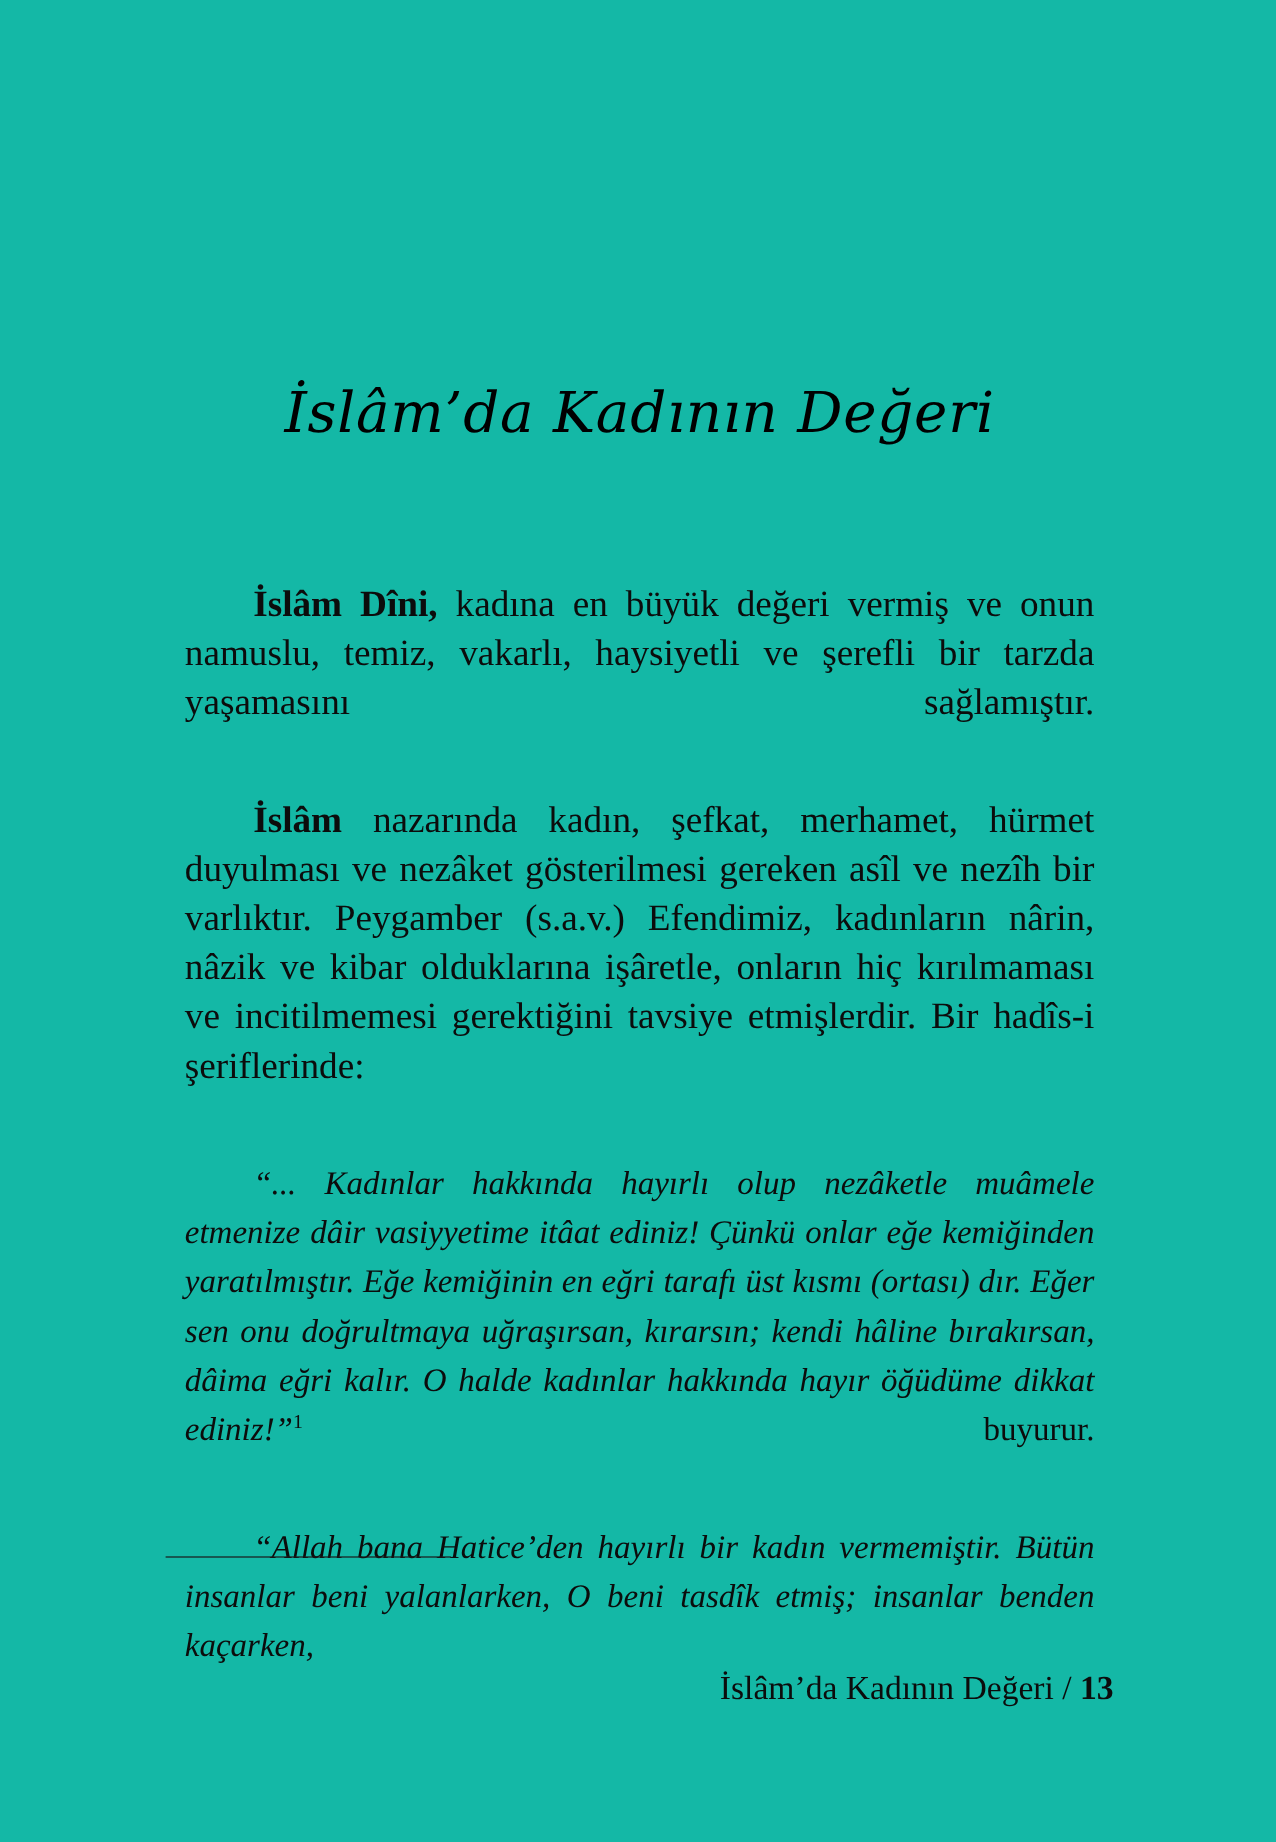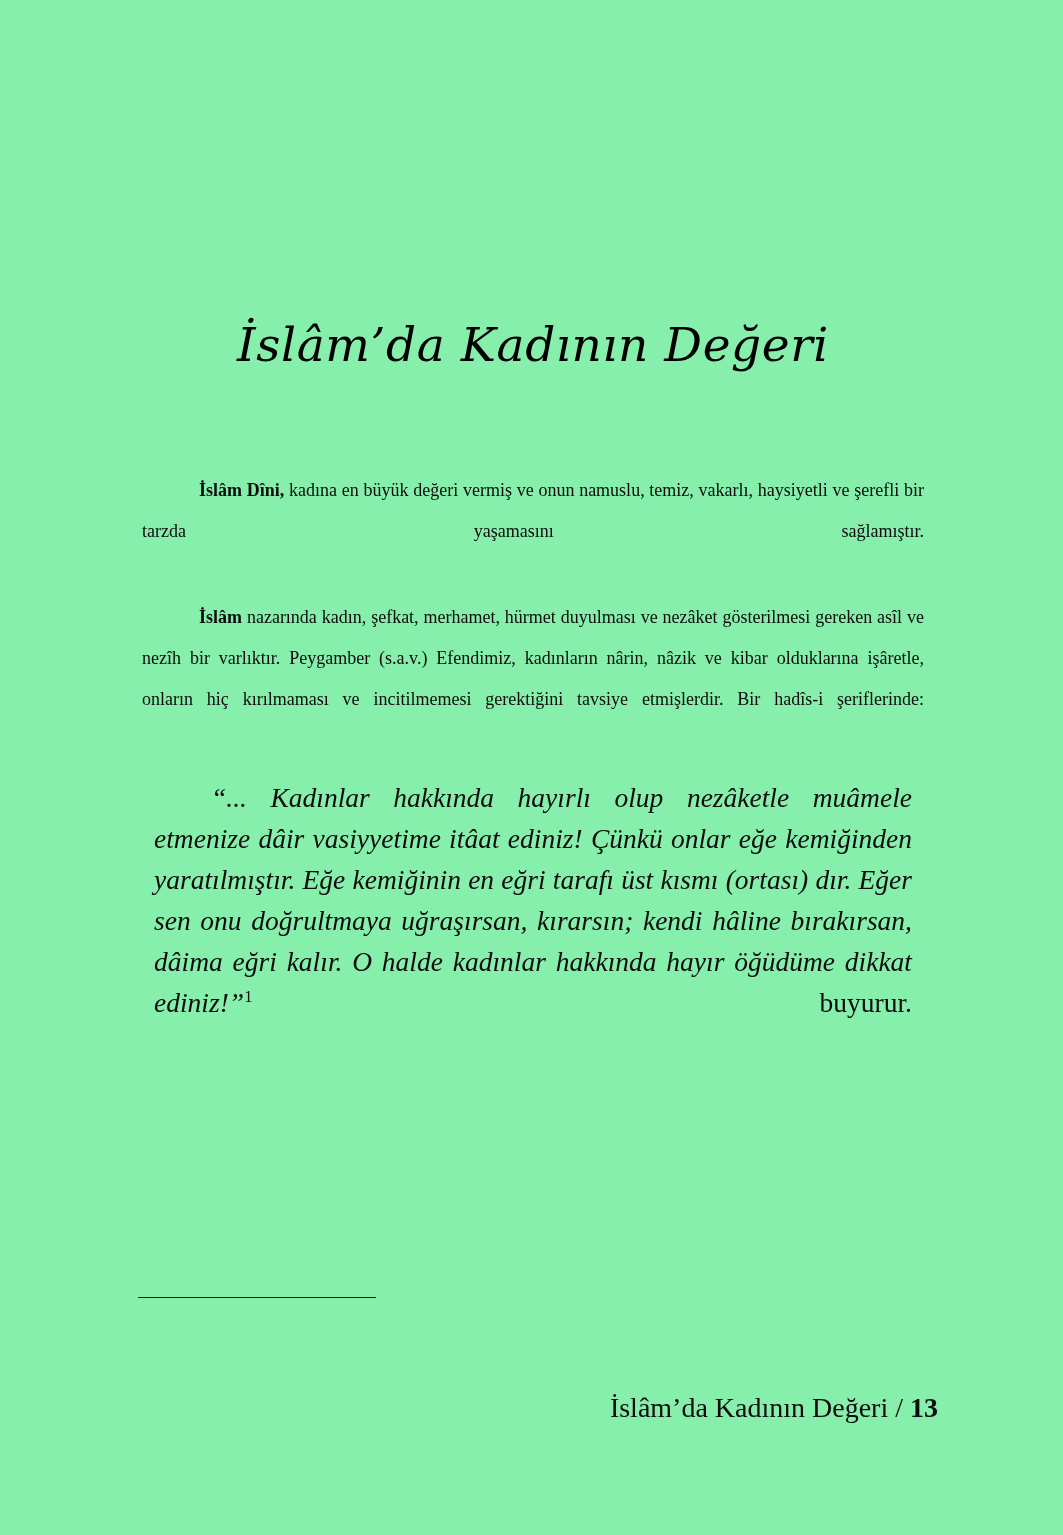--- a/index.html
+++ b/index.html
@@ -17,21 +17,21 @@
     color: #0c0c0c;
     -webkit-font-smoothing: antialiased;
   }
 
   .page {
     position: absolute;
     left: 0;
     top: 0;
     width: 1063px;
     height: 1535px;
-    background: #86efac;
+    background: #14b8a6;
   }
 
   
   .chapter-title {
     position: absolute;
     left: 138px;
     top: 286px;
     width: 790px;
     text-align: center;
     font-family: "DejaVu Serif", "Liberation Serif", serif;
@@ -46,24 +46,24 @@
 
   
   .text-column {
     position: absolute;
     left: 138px;
     top: 466px;
     width: 790px;
   }
 
   p.para {
-    margin: 4px;
+    margin: 16px;
     text-align: justify;
     text-justify: inter-word;
-    font-size: 18px;
+    font-size: 31px;
     line-height: 41px;
     text-indent: 57px;
     color: #0c0c0c;
     hyphens: manual;
   }
 
   p.para + p.para {
     margin-top: 0;
   }
 
@@ -121,21 +121,21 @@
     white-space: pre;
   }
   .footnote-num {
     display: inline-block;
     width: 42px;
   }
 
   
   .page-footer {
     position: absolute;
-    left: 148px;
+    left: 138px;
     top: 1390px;
     width: 790px;
     text-align: right;
     font-size: 28px;
     line-height: 36px;
     color: #0c0c0c;
     white-space: nowrap;
   }
   .page-footer .folio {
     font-weight: 700;
@@ -150,20 +150,21 @@
 
   <div class="text-column">
 
     <p class="para"><span class="lead">İslâm Dîni,</span><span> kadına en büyük değeri vermiş ve onun namuslu, temiz, vakarlı, haysiyetli ve şerefli bir tarzda yaşamasını sağlamıştır.</span></p>
 
     <p class="para"><span class="lead">İslâm</span><span> nazarında kadın, şefkat, merhamet, hürmet duyulması ve nezâket gösterilmesi gereken asîl ve nezîh bir varlıktır. Peygamber (s.a.v.) Efendimiz, kadınların nârin, nâzik ve kibar olduklarına işâretle, onların hiç kırılmaması ve incitilmemesi gerektiğini tavsiye etmişlerdir. Bir hadîs-i şeriflerinde:</span></p>
 
     <p class="quote"><span>“... Kadınlar hakkında hayırlı olup nezâketle muâmele etmenize dâir vasiyyetime itâat ediniz! Çünkü onlar eğe kemiğinden yaratılmıştır. Eğe kemiğinin en eğri tarafı üst kısmı (ortası) dır. Eğer sen onu doğrultmaya uğraşırsan, kırarsın; kendi hâline bırakırsan, dâima eğri kalır. O halde kadınlar hakkında hayır öğüdüme dikkat ediniz!”</span><sup class="fn-ref">1</sup><span class="roman"> buyurur.</span></p>
 
 
+    <p class="quote"><span>“Allah bana Hatice’den hayırlı bir kadın vermemiştir. Bütün insanlar beni yalanlarken, O beni tasdîk etmiş; insanlar benden kaçarken,</span></p>
 
   </div>
 
   <div class="footnote-area">
     <div class="footnote-rule"></div>
   </div>
 
   <div class="page-footer"><span>İslâm’da Kadının Değeri / </span><span class="folio">13</span></div>
 
 </div>

